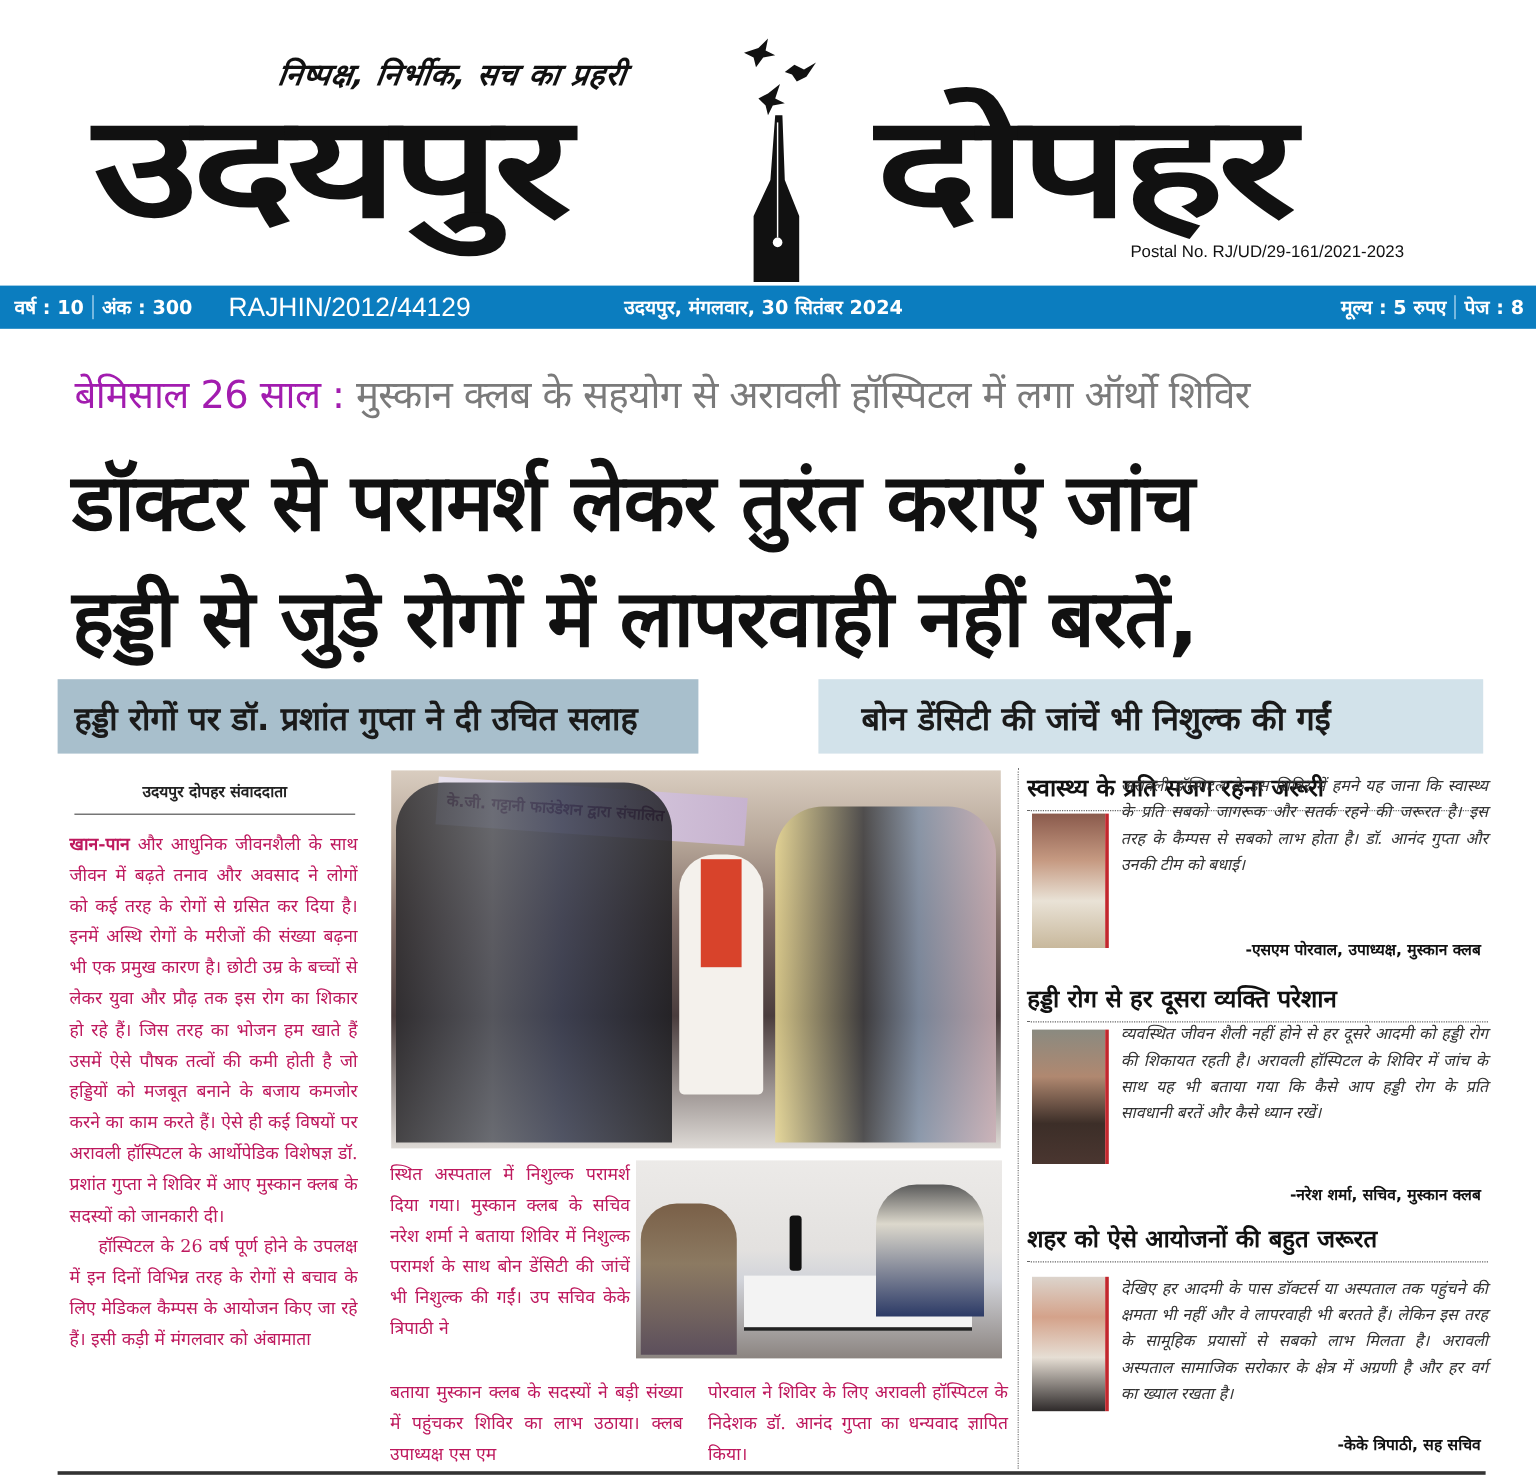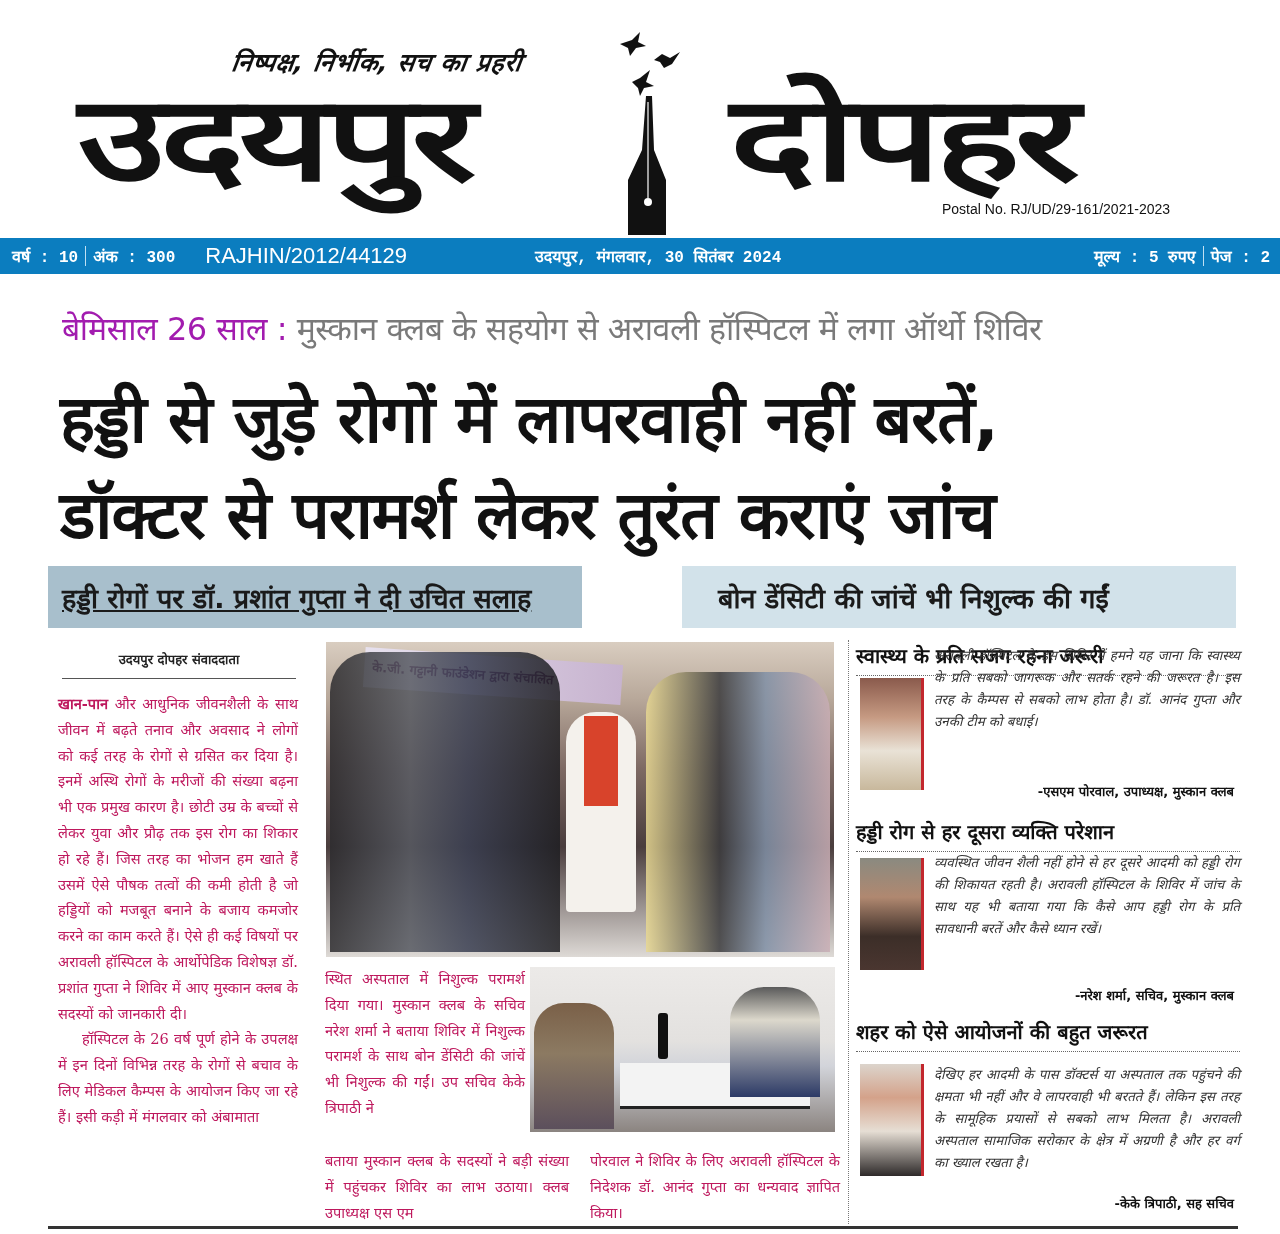--- a/index.html
+++ b/index.html
@@ -11,35 +11,35 @@
   .tagline { position: absolute; left: 232px; top: 44px; font-family: "DejaVu Sans", sans-serif; font-style: italic; font-weight: bold; font-size: 25px; color: #111; letter-spacing: 0.5px; transform: skewX(-8deg); }
   .email { position: absolute; left: 926px; top: 50px; font-family: "Liberation Sans", sans-serif; font-weight: bold; font-size: 20px; color: #111; }
   .postal { position: absolute; left: 942px; top: 201px; font-family: "Liberation Sans", sans-serif; font-size: 14px; color: #111; }
   .title-word { position: absolute; top: 80px; font-family: "DejaVu Sans", sans-serif; font-weight: bold; font-size: 118px; color: #111; line-height: 1; letter-spacing: -4px; transform: scaleX(1.35); transform-origin: left top; }
   .title-left { left: 78px; }
   .title-right { left: 730px; }
   .pen-logo { position: absolute; left: 610px; top: 30px; width: 80px; height: 205px; }
 
   
   .infobar { position: absolute; left: 0; top: 238px; width: 1280px; height: 36px; background: #0b7dbf; color: #fff; display: flex; align-items: center; }
-  .infobar .item { font-weight: bold; font-size: 16px; white-space: nowrap; font-family: Liberation Mono, monospace; }
+  .infobar .item { font-weight: bold; font-size: 16px; white-space: nowrap; }
   .infobar .regno { font-family: "Liberation Sans", sans-serif; font-weight: normal; font-size: 22px; }
   .infobar .sep { display: inline-block; width: 1px; height: 20px; background: #bfe0f3; margin: 0 7px; vertical-align: middle; }
 
   
   .kicker { position: absolute; left: 62px; top: 306px; font-size: 32px; white-space: nowrap; letter-spacing: -0.5px; }
   .kicker .red { color: #a21caf; font-weight: normal; }
   .kicker .grey { color: #7a7a7a; }
 
   
   .headline { position: absolute; left: 60px; top: 372px; width: 1200px; font-weight: bold; font-size: 66px; line-height: 96px; color: #111; letter-spacing: -1px; white-space: nowrap; }
 
   
   .deck { position: absolute; top: 566px; height: 62px; display: flex; align-items: center; font-weight: bold; font-size: 27px; color: #1a1a1a; padding-left: 14px; white-space: nowrap; }
-  .deck-left { left: 48px; width: 534px; background: #a8bfcc; text-decoration: underline; }
+  .deck-left { left: 48px; width: 534px; background: #a8bfcc; }
   .deck-right { left: 682px; width: 554px; background: #d2e2ea; padding-left: 36px; }
 
   
   .byline { position: absolute; left: 62px; top: 650px; width: 234px; text-align: center; font-size: 13px; font-weight: bold; color: #222; padding-bottom: 10px; border-bottom: 1px solid #555; }
   .col-text { position: absolute; font-family: "DejaVu Serif", serif; font-size: 14.6px; line-height: 25.8px; color: #be185d; text-align: justify; }
   .col1 { left: 58px; top: 691px; width: 240px; }
   .col1 .lead { font-weight: bold; }
   .col1 .indent { text-indent: 24px; display: block; }
   .col2 { left: 325px; top: 966px; width: 200px; }
   .col2b { left: 325px; top: 1148px; width: 244px; }
@@ -80,30 +80,30 @@
 </header>
 
 <div class="infobar">
   <span class="item" style="margin-left:12px">वर्ष : 10</span>
   <span class="sep"></span>
   <span class="item">अंक : 300</span>
   <span class="item regno" style="margin-left:30px">RAJHIN/2012/44129</span>
   <span class="item" style="margin-left:128px">उदयपुर, मंगलवार, 30 सितंबर 2024</span>
   <span class="item" style="margin-left:auto">मूल्य : 5 रुपए</span>
   <span class="sep"></span>
-  <span class="item" style="margin-right:10px">पेज : 2</span>
+  <span class="item" style="margin-right:10px">पेज : 8</span>
 </div>
 
 <div class="kicker">
   <span class="red">बेमिसाल 26 साल</span><span class="red"> : </span><span class="grey">मुस्कान क्लब के सहयोग से अरावली हॉस्पिटल में लगा ऑर्थो शिविर</span>
 </div>
 
 <h1 class="headline">
+  <div>डॉक्टर से परामर्श लेकर तुरंत कराएं जांच</div>
   <div>हड्डी से जुड़े रोगों में लापरवाही नहीं बरतें,</div>
-  <div>डॉक्टर से परामर्श लेकर तुरंत कराएं जांच</div>
 </h1>
 
 <div class="deck deck-left">हड्डी रोगों पर डॉ. प्रशांत गुप्ता ने दी उचित सलाह</div>
 <div class="deck deck-right">बोन डेंसिटी की जांचें भी निशुल्क की गईं</div>
 
 <div class="byline">उदयपुर दोपहर संवाददाता</div>
 <div class="col-text col1">
   <span class="lead">खान-पान</span><span> और आधुनिक जीवनशैली के साथ जीवन में बढ़ते तनाव और अवसाद ने लोगों को कई तरह के रोगों से ग्रसित कर दिया है। इनमें अस्थि रोगों के मरीजों की संख्या बढ़ना भी एक प्रमुख कारण है। छोटी उम्र के बच्चों से लेकर युवा और प्रौढ़ तक इस रोग का शिकार हो रहे हैं। जिस तरह का भोजन हम खाते हैं उसमें ऐसे पौषक तत्वों की कमी होती है जो हड्डियों को मजबूत बनाने के बजाय कमजोर करने का काम करते हैं। ऐसे ही कई विषयों पर अरावली हॉस्पिटल के आर्थोपेडिक विशेषज्ञ डॉ. प्रशांत गुप्ता ने शिविर में आए मुस्कान क्लब के सदस्यों को जानकारी दी।</span>
   <span class="indent">हॉस्पिटल के 26 वर्ष पूर्ण होने के उपलक्ष में इन दिनों विभिन्न तरह के रोगों से बचाव के लिए मेडिकल कैम्पस के आयोजन किए जा रहे हैं। इसी कड़ी में मंगलवार को अंबामाता</span>
 </div>

